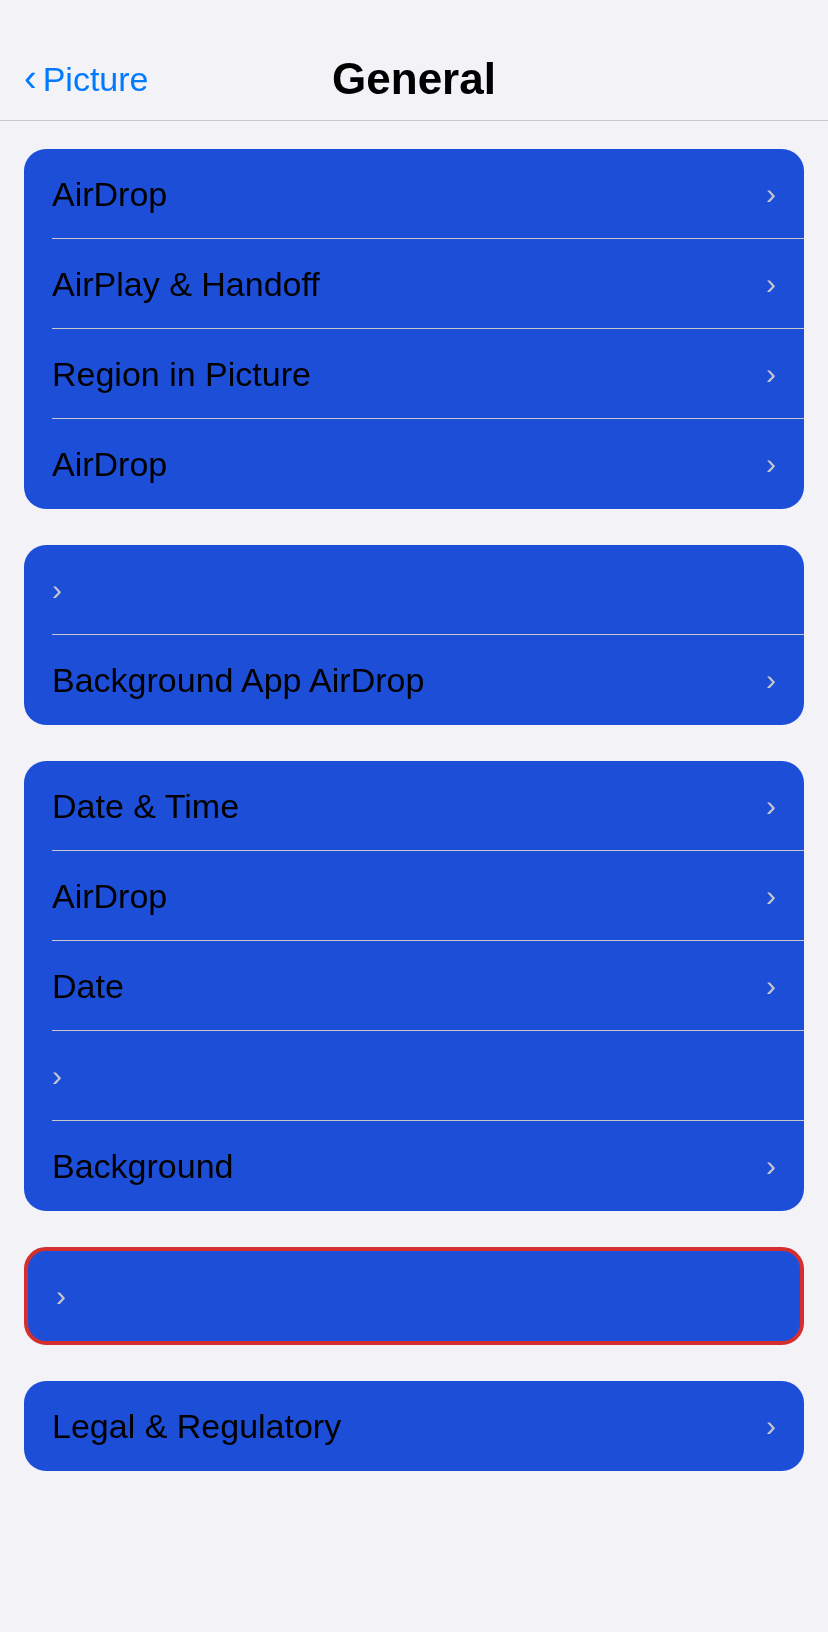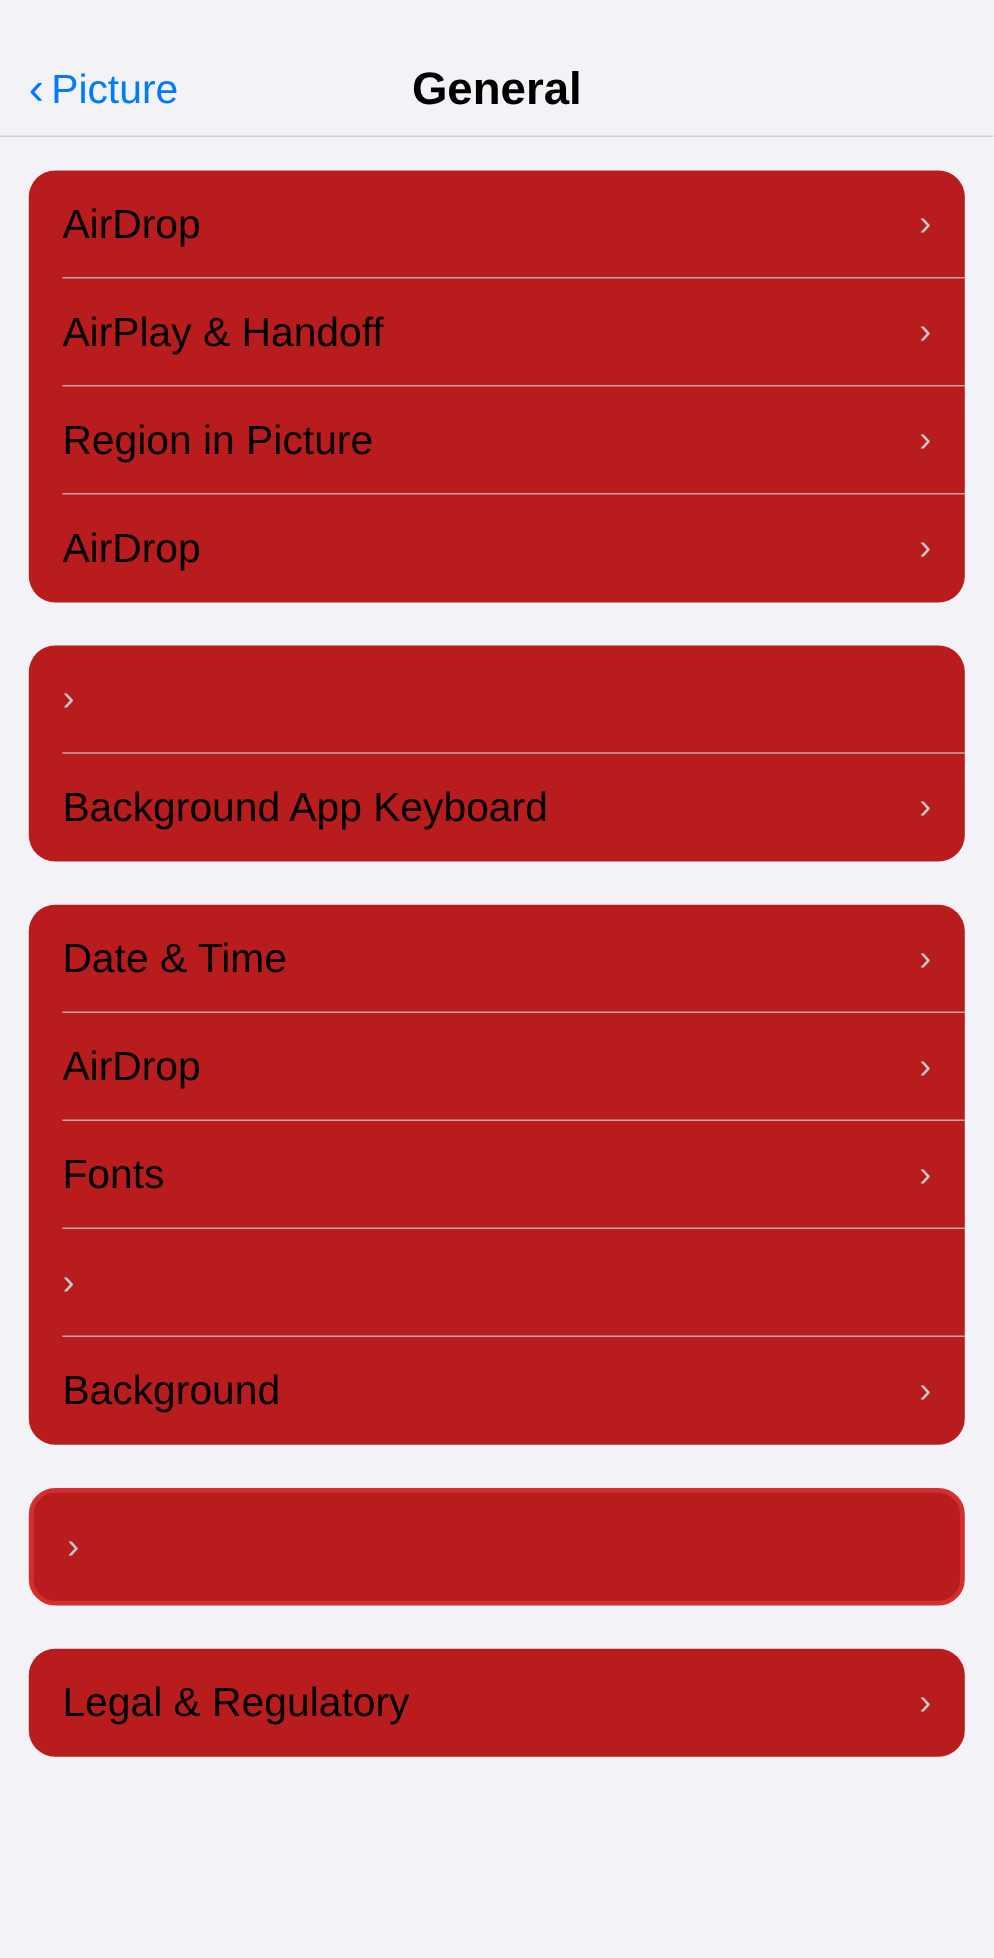--- a/index.html
+++ b/index.html
@@ -38,37 +38,37 @@
     }
 
     .nav-back-chevron {
       font-size: 38px;
       line-height: 1;
       color: #007aff;
       margin-top: -2px;
     }
 
     .nav-title {
-      font-size: 38px;
+      font-size: 44px;
       font-weight: 700;
       color: #000;
       text-align: center;
     }
 
     
     .content {
       padding: 28px 24px;
       display: flex;
       flex-direction: column;
       gap: 36px;
     }
 
     
     .card-group {
-      background: #b91c1c;
+      background: #1d4ed8;
       border-radius: 22px;
       overflow: hidden;
     }
 
     .card-group.highlighted {
       border: 4px solid #d32f2f;
       border-radius: 22px;
     }
 
     .list-item {
@@ -133,36 +133,36 @@
       <span class="list-item-label">AirDrop</span>
       <span class="chevron-icon">›</span>
     </div>
   </div>
 
   <div class="card-group">
     <div class="list-item">
       <span class="chevron-icon">›</span>
     </div>
     <div class="list-item">
-      <span class="list-item-label">Background App Keyboard</span>
+      <span class="list-item-label">Background App AirDrop</span>
       <span class="chevron-icon">›</span>
     </div>
   </div>
 
   <div class="card-group">
     <div class="list-item">
       <span class="list-item-label">Date &amp; Time</span>
       <span class="chevron-icon">›</span>
     </div>
     <div class="list-item">
       <span class="list-item-label">AirDrop</span>
       <span class="chevron-icon">›</span>
     </div>
     <div class="list-item">
-      <span class="list-item-label">Fonts</span>
+      <span class="list-item-label">Date</span>
       <span class="chevron-icon">›</span>
     </div>
     <div class="list-item">
       <span class="chevron-icon">›</span>
     </div>
     <div class="list-item">
       <span class="list-item-label">Background</span>
       <span class="chevron-icon">›</span>
     </div>
   </div>

